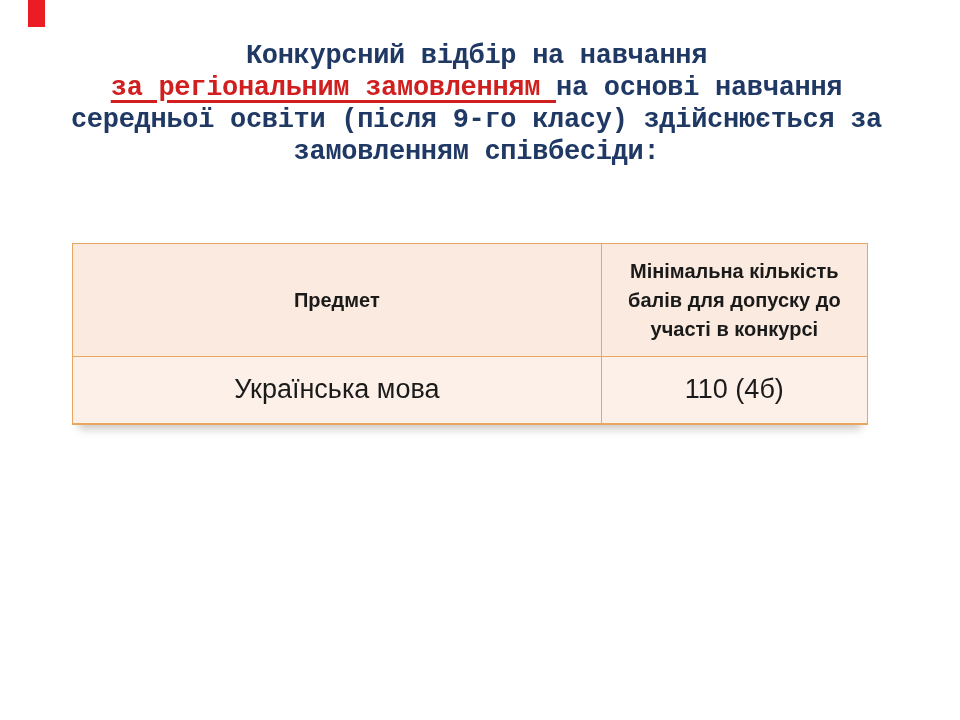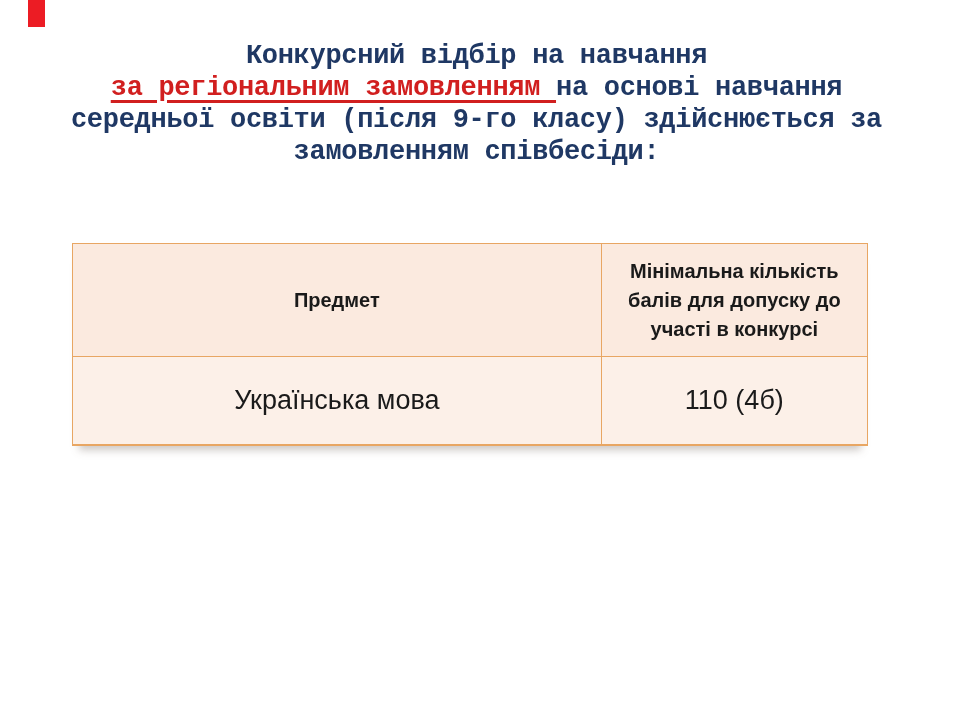--- a/index.html
+++ b/index.html
@@ -68,21 +68,21 @@
     font-size: 20px;
     line-height: 29px;
     height: 113px;
     padding: 6px 14px;
     text-align: center;
   }
   .score-table tbody td {
     background: var(--row-bg, #fcf0e8);
     font-weight: 400;
     font-size: 27px;
-    height: 88px;
+    height: 67px;
     padding: 4px 10px;
     border-bottom-width: 2px;
   }
   .col-subject { width: 66.5%; }
   .col-score  { width: 33.5%; }
 </style>
 </head>
 <body>
 
 <div class="corner-marker"></div>

